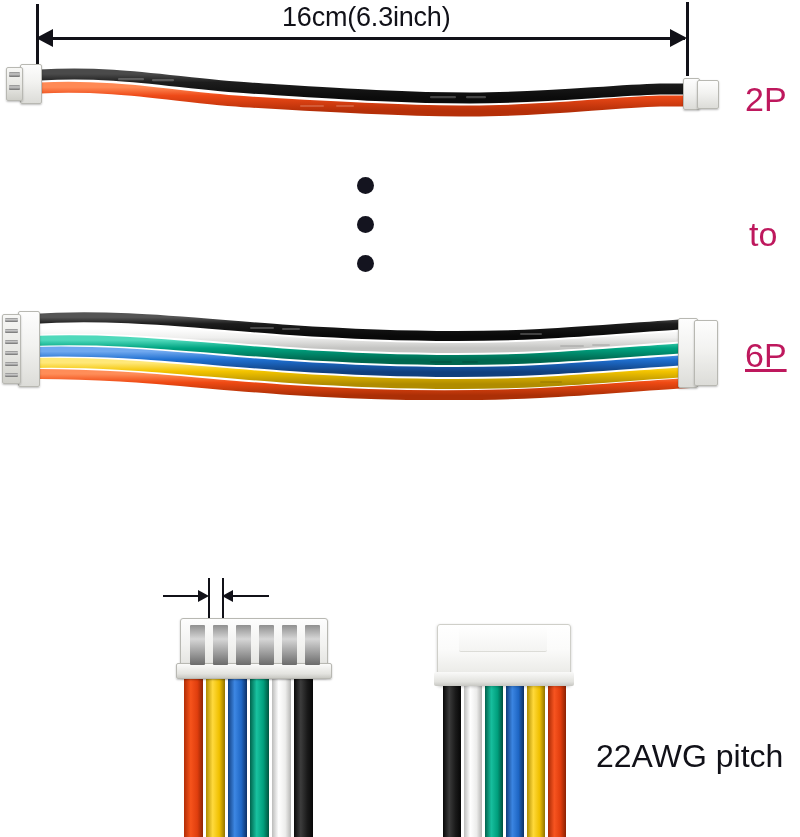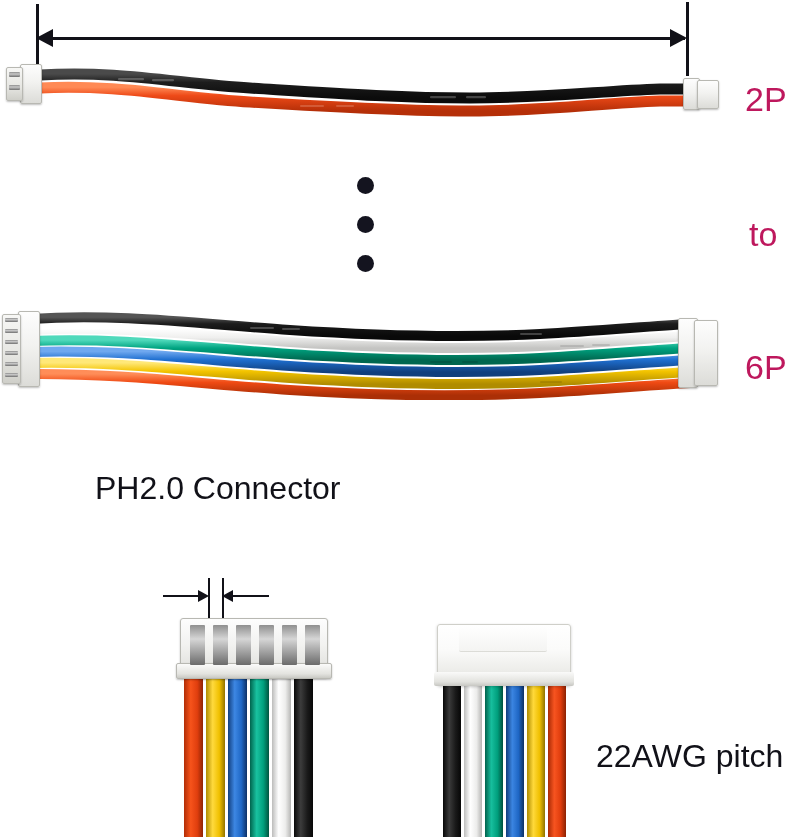--- a/index.html
+++ b/index.html
@@ -90,20 +90,21 @@
     position: absolute;
     background: linear-gradient(180deg,#8d8d8d,#c8c8c8 40%,#6f6f6f);
     border-radius: 1px;
   }
 </style>
 </head>
 <body>
 
 <div class="stage">
 
+  <div class="abs dim-text" style="left:282px; top:2px;">16cm(6.3inch)</div>
 
   <div class="abs ext-line" style="left:36px; top:4px; height:72px;"></div>
   <div class="abs ext-line" style="left:686px; top:2px; height:74px;"></div>
 
   <div class="abs dim-rule" style="left:40px; top:37px; width:645px;"></div>
   <div class="abs arrow-l" style="left:36px; top:29px;"></div>
   <div class="abs arrow-r" style="left:670px; top:29px;"></div>
 
   <div class="abs" style="left:0px; top:58px;">
     <svg class="cable-svg" width="740" height="70" viewBox="0 0 740 70">
@@ -227,23 +228,22 @@
     <div class="pin" style="left:3px; top:40px; width:13px; height:4px;"></div>
     <div class="pin" style="left:3px; top:51px; width:13px; height:4px;"></div>
     <div class="pin" style="left:3px; top:62px; width:13px; height:4px;"></div>
   </div>
 
   <div class="abs" style="left:678px; top:318px;">
     <div class="conn abs" style="left:0px; top:0px; width:20px; height:70px;"></div>
     <div class="conn abs" style="left:16px; top:2px; width:24px; height:66px;"></div>
   </div>
 
-  <div class="abs side-label" style="left:745px; top:348px;">6P</div>
-
-  <div class="abs body-label" style="left:95px; top:470px;">PH2.0 Connector</div>
+  <div class="abs side-label" style="left:745px; top:336px;text-decoration:underline;">6P</div>
+
   <div class="abs body-label" style="left:596px; top:738px;">22AWG pitch</div>
 
   <div class="abs pitch-line" style="left:208px; top:578px; height:52px;"></div>
   <div class="abs pitch-line" style="left:222px; top:578px; height:52px;"></div>
 
   <div class="abs pitch-rule" style="left:163px; top:595px; width:36px;"></div>
   <div class="abs p-arrow-r" style="left:198px; top:590px;"></div>
 
   <div class="abs pitch-rule" style="left:233px; top:595px; width:36px;"></div>
   <div class="abs p-arrow-l" style="left:222px; top:590px;"></div>

